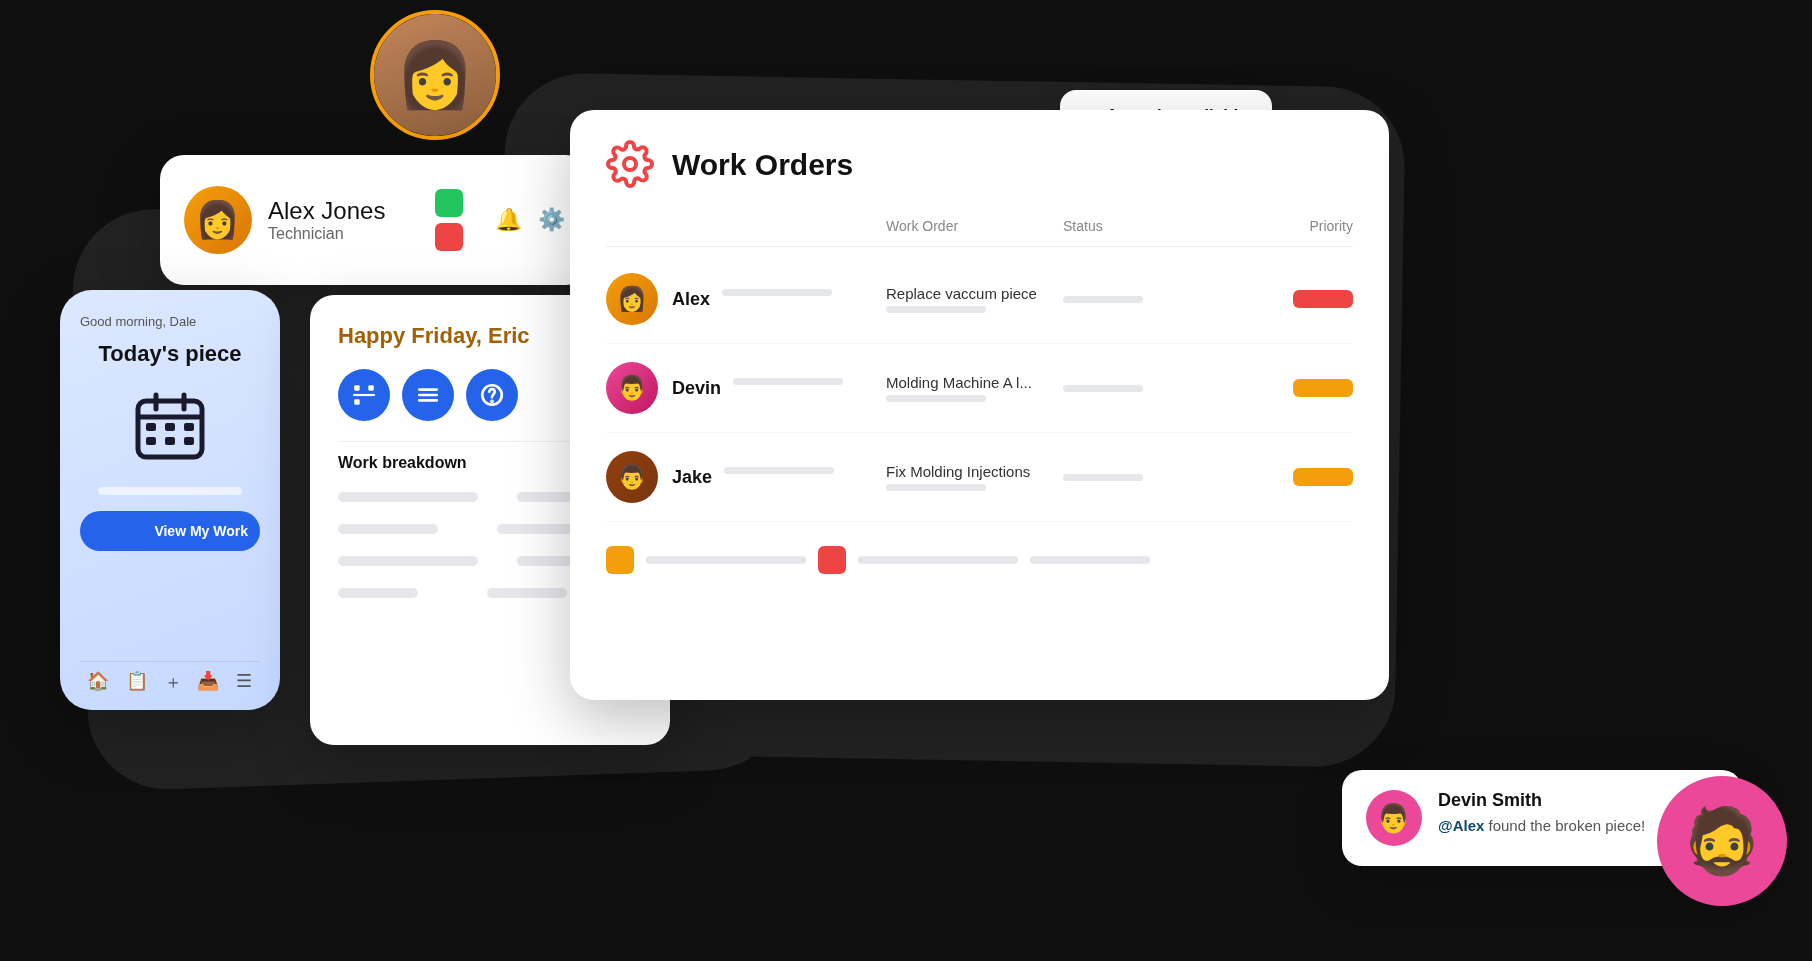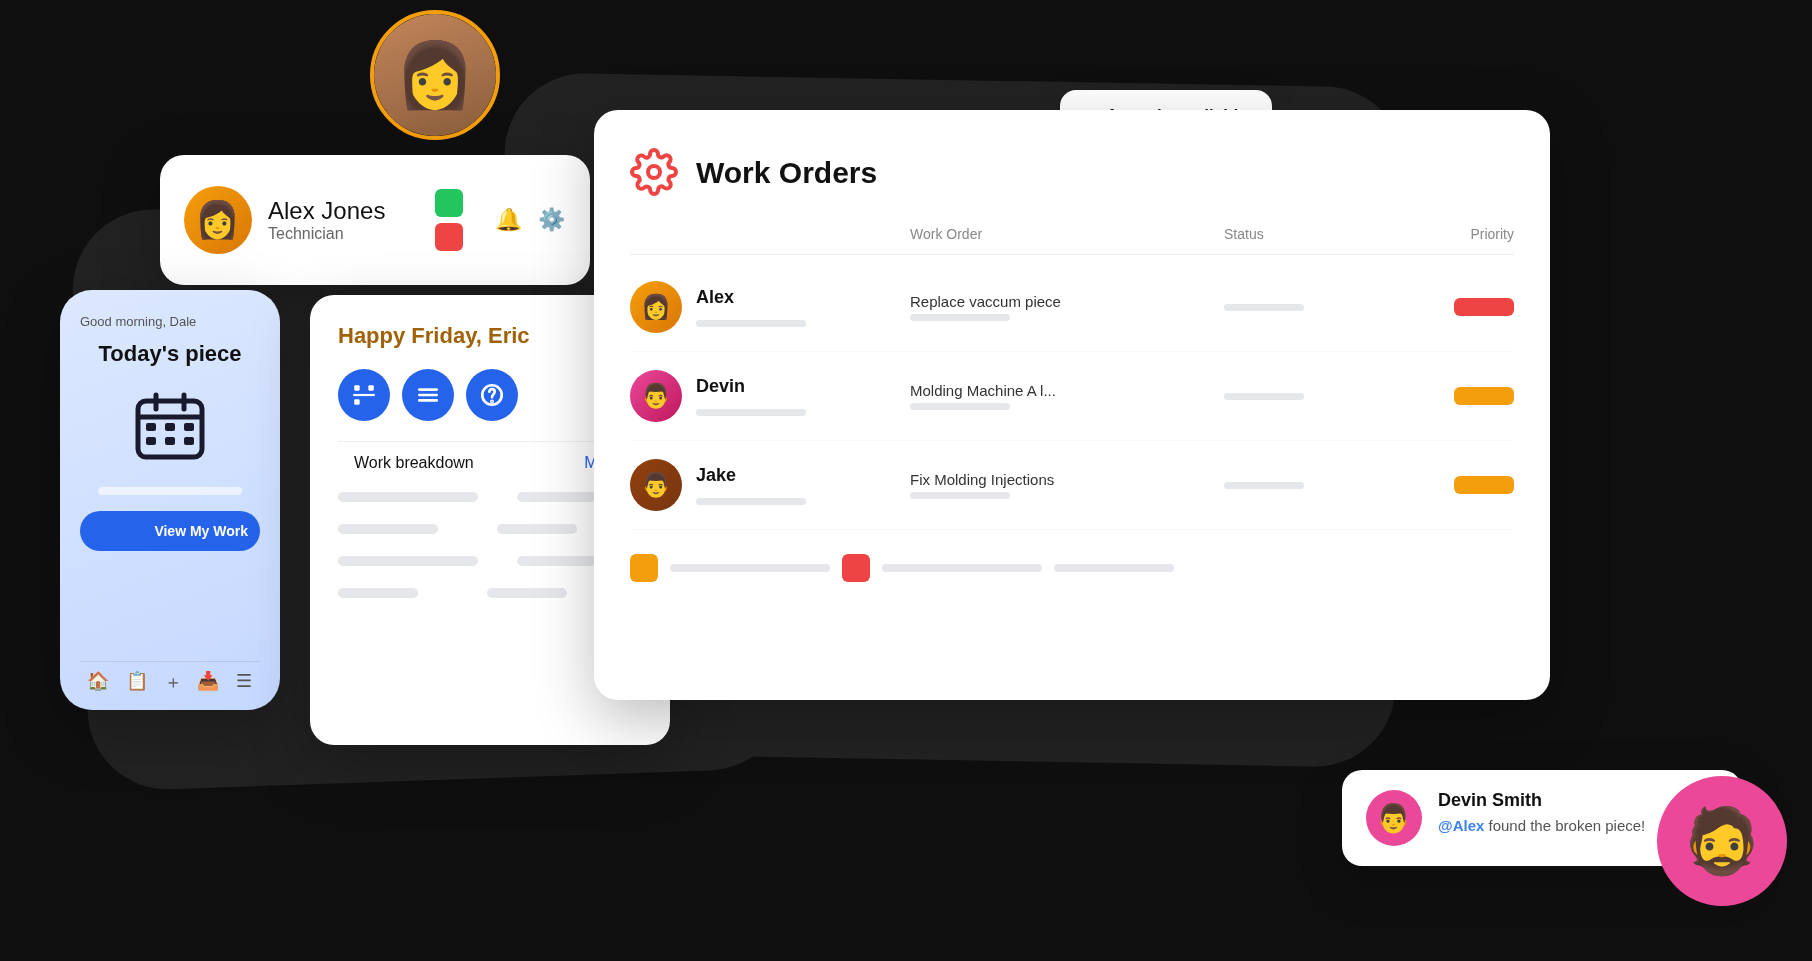--- a/index.html
+++ b/index.html
@@ -197,23 +197,22 @@
       margin: 12px 0;
     }
     .dash-section-header {
       display: flex;
       justify-content: space-between;
       align-items: center;
       margin-bottom: 16px;
     }
     .dash-section-title {
       font-size: 16px;
-      font-weight: 400;
+      font-weight: 700;
       color: #111;
-      margin-left: 16px;
     }
     .dash-manage-link {
       font-size: 16px;
       color: #2563eb;
       cursor: pointer;
     }
     .dash-rows {
       display: flex;
       flex-direction: column;
       gap: 14px;
@@ -239,25 +238,25 @@
       max-width: 80px;
     }
     .dash-chevron {
       color: #aaa;
       font-size: 16px;
       margin-left: auto;
     }
 
     
     .work-orders-card {
-      left: 594px;
+      left: 570px;
       top: 110px;
-      width: 956px;
+      width: 819px;
       height: 590px;
-      padding: 38px 36px;
+      padding: 30px 36px;
     }
     .wo-header {
       display: flex;
       align-items: center;
       gap: 16px;
       margin-bottom: 28px;
     }
     .wo-gear {
       width: 50px;
       height: 50px;
@@ -306,21 +305,21 @@
       flex-shrink: 0;
       display: flex;
       align-items: center;
       justify-content: center;
       font-size: 22px;
       overflow: hidden;
     }
     .wo-avatar.orange { background: linear-gradient(135deg, #f59e0b, #d97706); }
     .wo-avatar.pink { background: linear-gradient(135deg, #ec4899, #be185d); }
     .wo-avatar.brown { background: linear-gradient(135deg, #92400e, #78350f); }
-    .wo-person-info { display: flex; flex-direction: column; gap: 12px; }
+    .wo-person-info { display: flex; flex-direction: row; gap: 12px; }
     .wo-person-name { font-size: 18px; font-weight: 700; color: #111; }
     .wo-person-bar { height: 7px; border-radius: 4px; background: #e5e7eb; width: 110px; }
 
     .wo-order-text { font-size: 15px; color: #333; font-weight: 400; }
     .wo-status-bar { height: 7px; border-radius: 4px; background: #e5e7eb; width: 100px; margin-top: 4px; }
 
     .wo-status { display: flex; flex-direction: column; gap: 4px; }
     .wo-status-bar2 { height: 7px; border-radius: 4px; background: #e5e7eb; width: 80px; }
 
     .wo-priority-badge {
@@ -386,21 +385,21 @@
       flex-shrink: 0;
       overflow: hidden;
       display: flex;
       align-items: center;
       justify-content: center;
       font-size: 22px;
     }
     .comment-body {}
     .comment-name { font-size: 18px; font-weight: 800; color: #111; }
     .comment-text { font-size: 15px; color: #555; margin-top: 4px; line-height: 1.4; }
-    .comment-mention { color: #3b82f6; font-weight: 600; }
+    .comment-mention { color: #0c4a6e; font-weight: 600; }
 
     
     .floating-person {
       position: absolute;
       bottom: 55px;
       right: 25px;
       width: 130px;
       height: 130px;
       border-radius: 50%;
       background: #ec4899;

